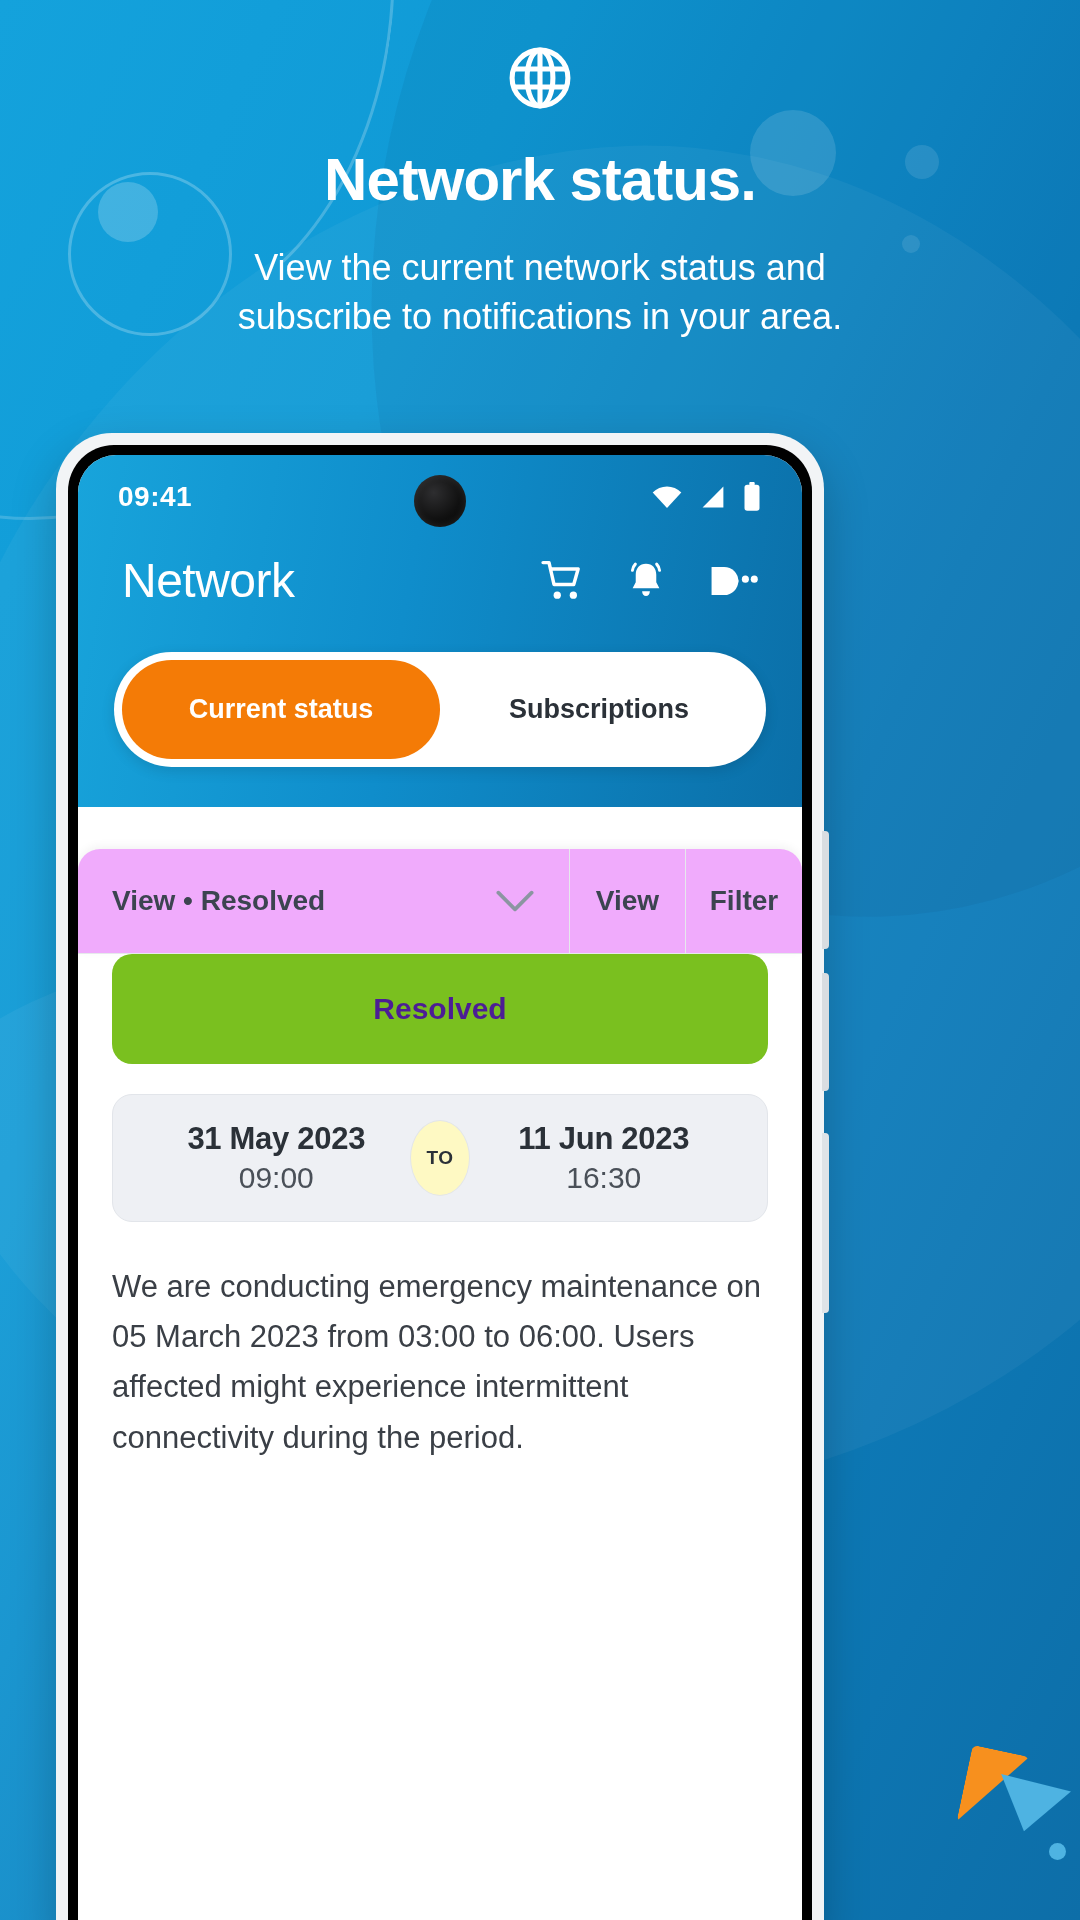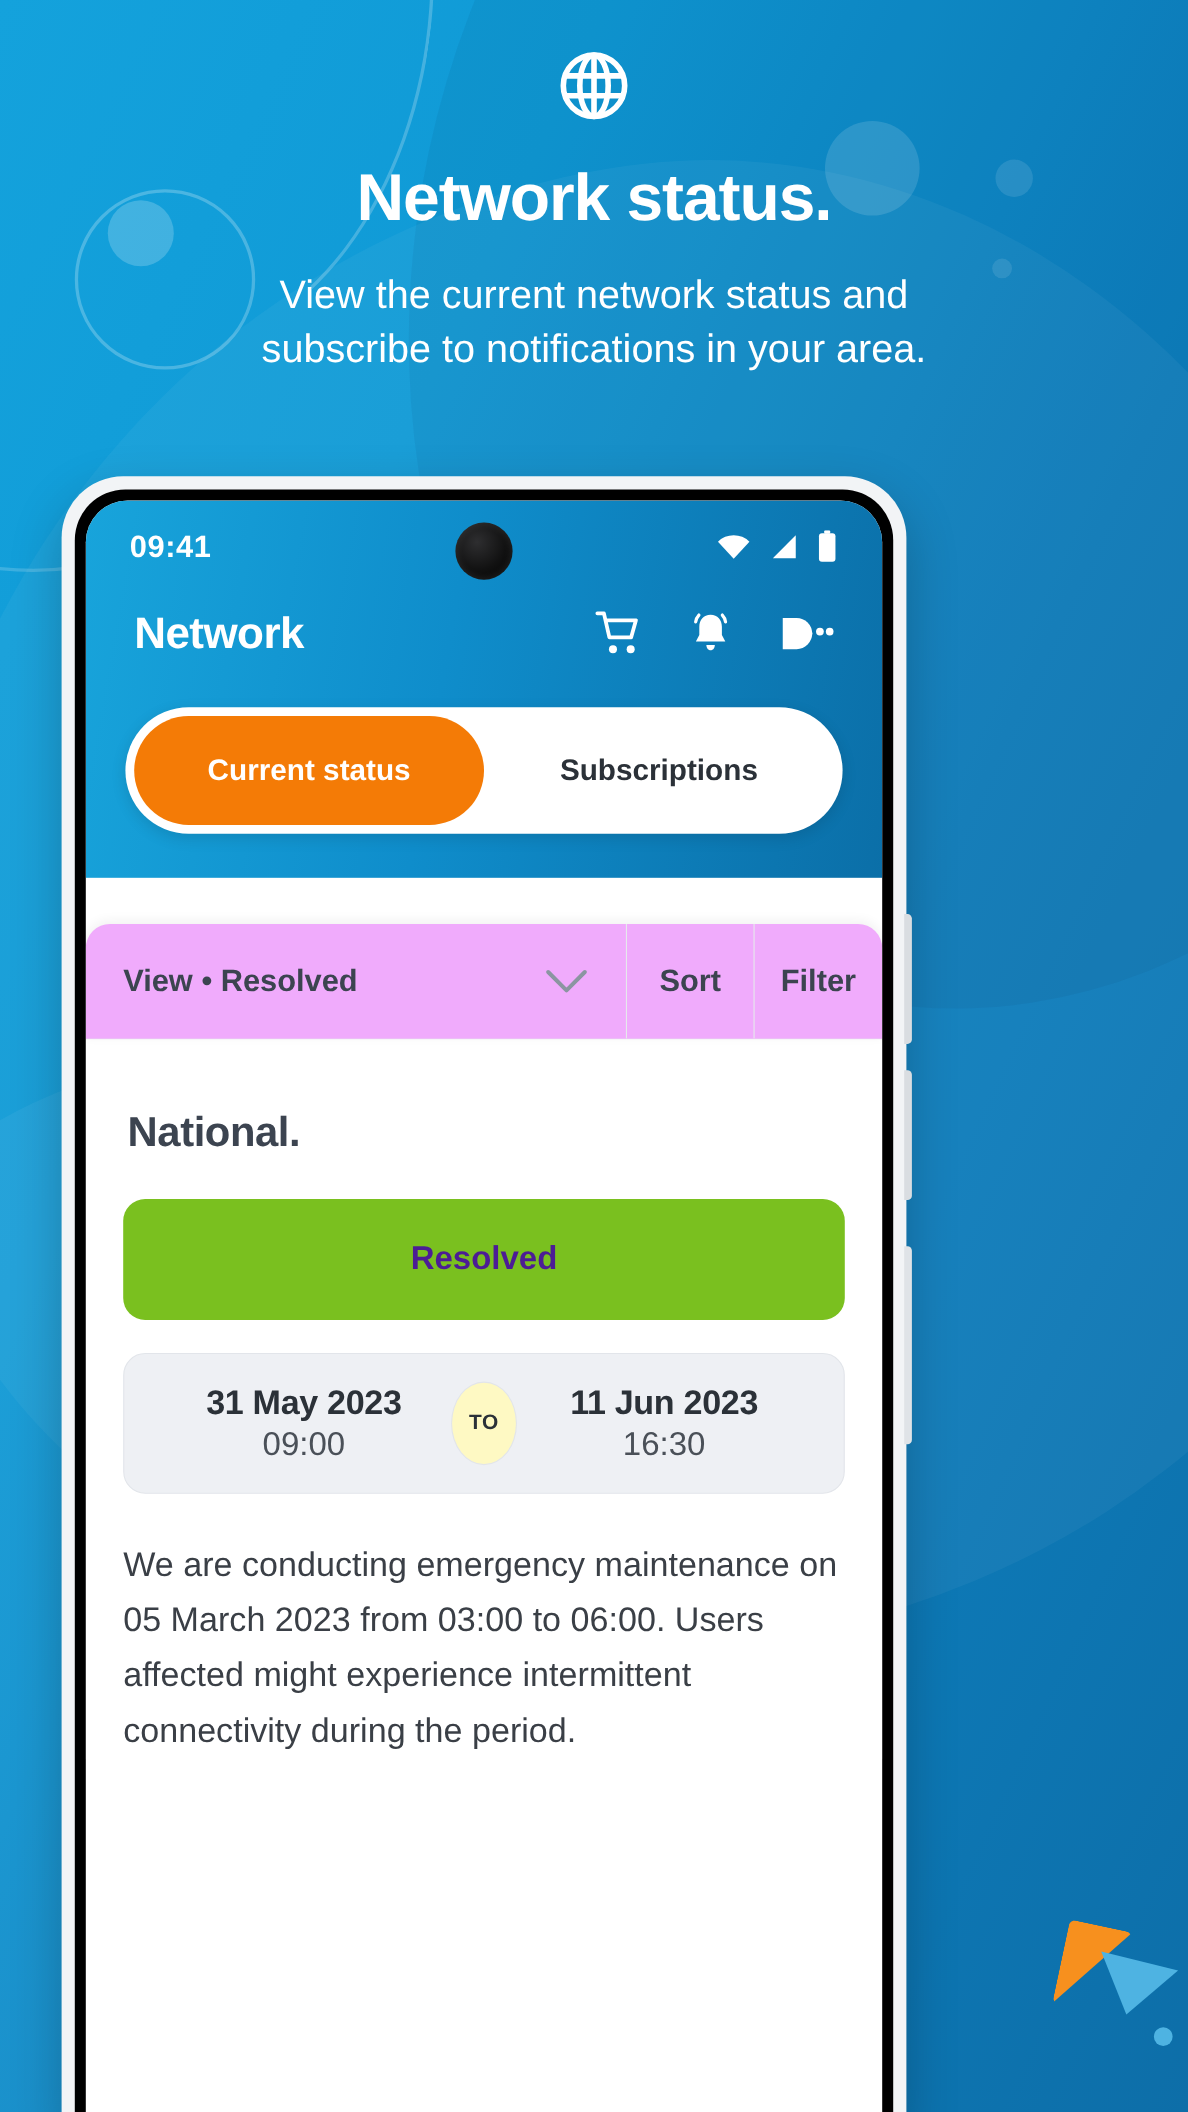--- a/index.html
+++ b/index.html
@@ -195,21 +195,21 @@
     width:52px; height:52px; border-radius:50%;
     background:radial-gradient(circle at 38% 34%, #2e2e30 0%, #111 55%, #000 100%);
     box-shadow:inset 0 0 8px rgba(255,255,255,0.13);
   }
 
   .appbar {
     display:flex; align-items:center; justify-content:space-between;
     padding:36px 44px 0 44px;
   }
   .app-title {
-    color:#fff; font-size:40px; font-weight:700; letter-spacing:-.5px;
+    color:#fff; font-size:48px; font-weight:400; letter-spacing:-.5px;
   }
   .appbar-icons { display:flex; align-items:center; gap:38px; }
 
   
   .segment {
     margin:44px 36px 0 36px;
     background:#fff;
     border-radius:100px;
     padding:8px;
     display:flex;
@@ -400,26 +400,25 @@
         </div>
       </div>
 
       <div class="toolbar">
         <div class="tb-view">
           <span class="tb-view-label">View  •  Resolved</span>
           <svg width="40" height="24" viewBox="0 0 24 14">
             <path d="M2 2 L12 12 L22 2" fill="none" stroke="#8b95a1" stroke-width="2.2" stroke-linecap="round" stroke-linejoin="round"></path>
           </svg>
         </div>
-        <div class="tb-cell">Sort</div>
+        <div class="tb-cell">View</div>
         <div class="tb-cell">Filter</div>
       </div>
 
       <div class="content">
-        <div class="section-title">National.</div>
 
         <div class="status-banner">Resolved</div>
 
         <div class="daterange">
           <div class="dr-half">
             <div class="dr-date">31 May 2023</div>
             <div class="dr-time">09:00</div>
           </div>
           <div class="dr-half">
             <div class="dr-date">11 Jun 2023</div>

